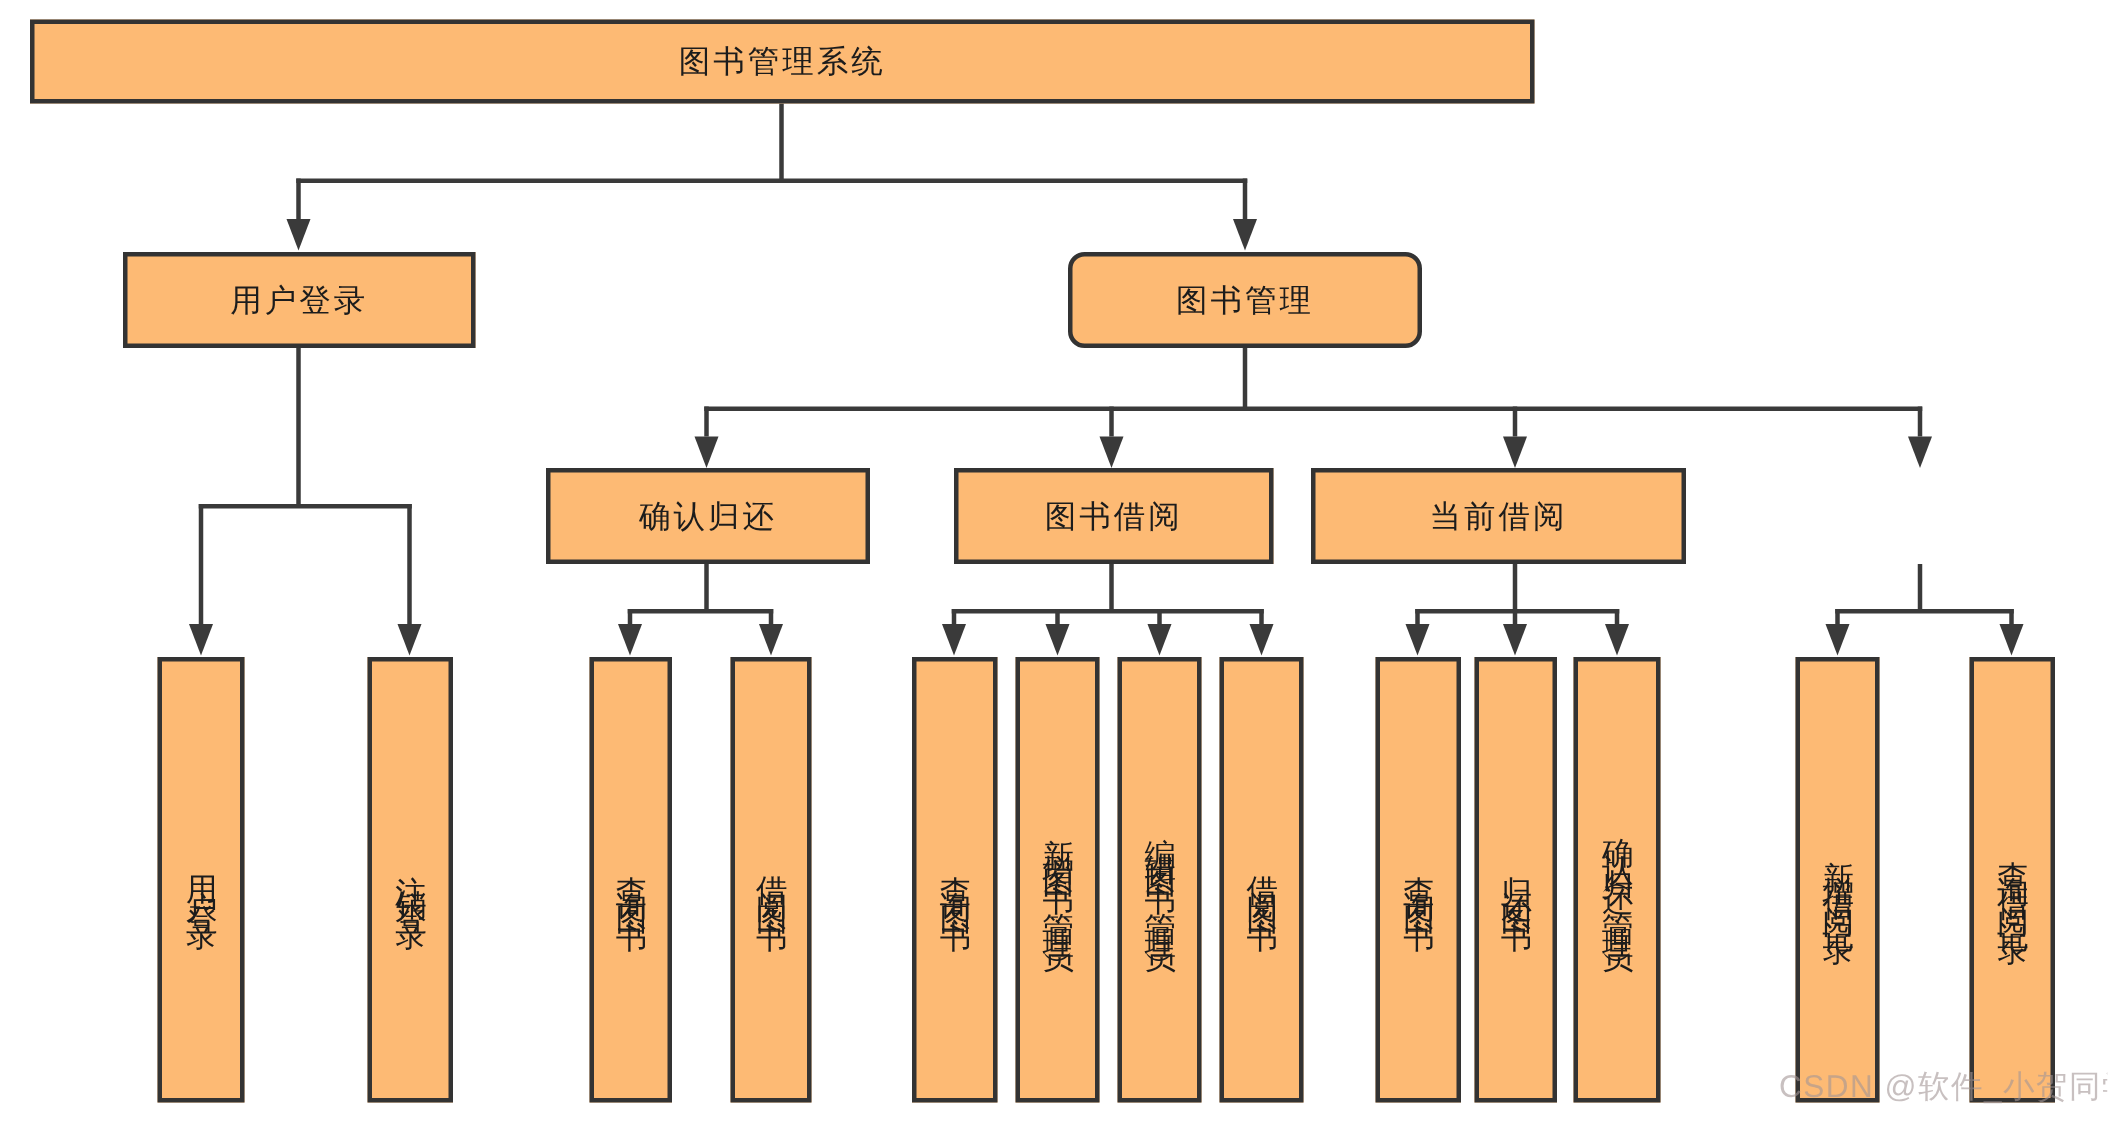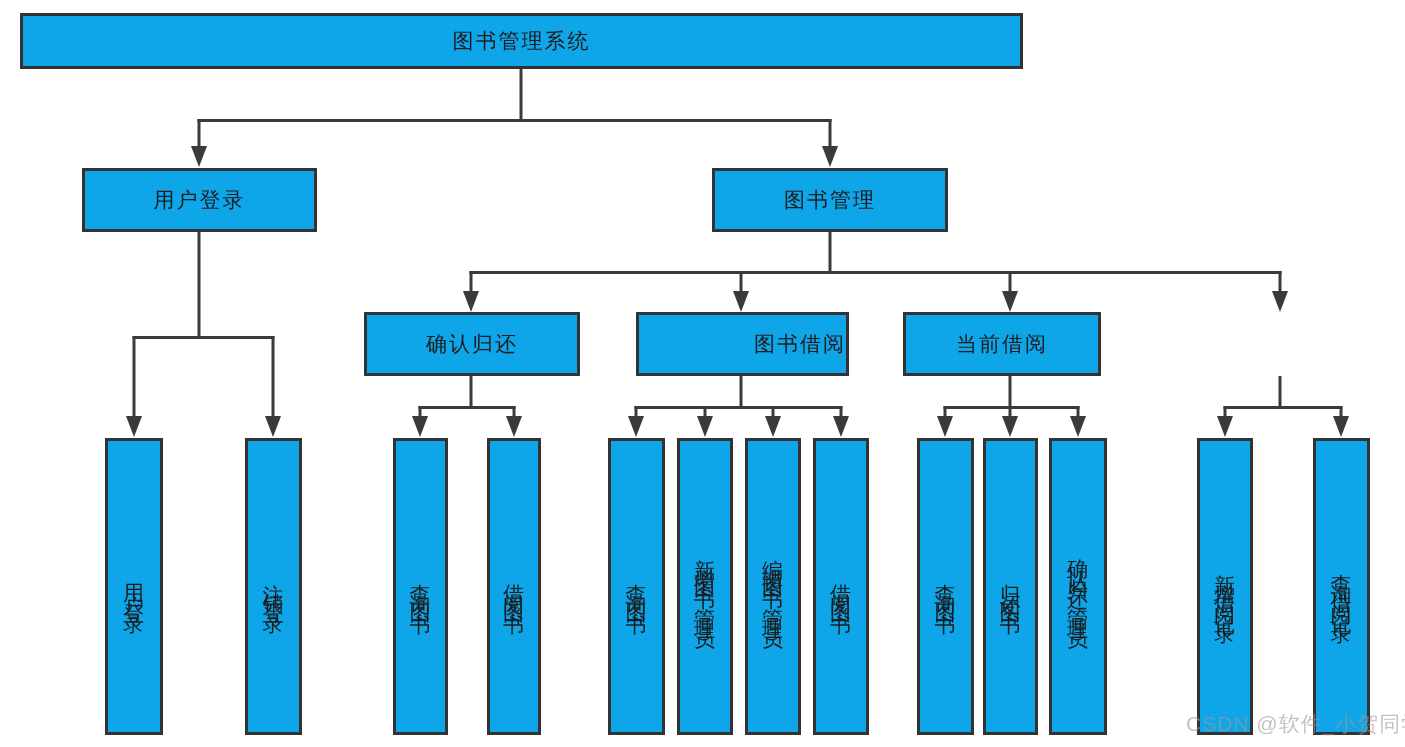--- a/index.html
+++ b/index.html
@@ -8,21 +8,21 @@
     width:1405px;height:747px;
     background:#ffffff;
     font-family:"Liberation Sans","DejaVu Sans",sans-serif;
     overflow:hidden;
   }
   #wires{position:absolute;left:0;top:0;width:1405px;height:747px;}
   .box{
     position:absolute;
     box-sizing:border-box;
     border:3px solid #333333;
-    background:#0ea5e9;
+    background:#fdba74;
     display:flex;align-items:center;justify-content:center;
     color:#1c1c1c;
     font-size:21px;
     letter-spacing:2px;
     white-space:nowrap;
   }
   .leaf span{
     writing-mode:vertical-rl;
     letter-spacing:10px;
     line-height:1;
@@ -108,31 +108,31 @@
     </g>
   </svg>
 
   <div class="box" style="left:20px;top:13px;width:1003px;height:56px;">
     <span>图书管理系统</span>
   </div>
 
   <div class="box" style="left:82px;top:168px;width:235px;height:64px;">
     <span>用户登录</span>
   </div>
-  <div class="box" style="left:712px;top:168px;width:236px;height:64px;">
+  <div class="box" style="left:712px;top:168px;width:236px;height:64px;border-radius:11px;">
     <span>图书管理</span>
   </div>
 
   <div class="box" style="left:364px;top:312px;width:216px;height:64px;">
     <span>确认归还</span>
   </div>
-  <div class="box" style="left:636px;top:312px;width:213px;height:64px;justify-content:flex-end;">
+  <div class="box" style="left:636px;top:312px;width:213px;height:64px;">
     <span>图书借阅</span>
   </div>
-  <div class="box" style="left:903px;top:312px;width:198px;height:64px;">
+  <div class="box" style="left:874px;top:312px;width:250px;height:64px;">
     <span>当前借阅</span>
   </div>
 
   <div class="box leaf" style="left:105px;top:438px;width:58px;height:297px;">
     <span>用户登录</span>
   </div>
   <div class="box leaf" style="left:245px;top:438px;width:57px;height:297px;">
     <span>注销登录</span>
   </div>
 

